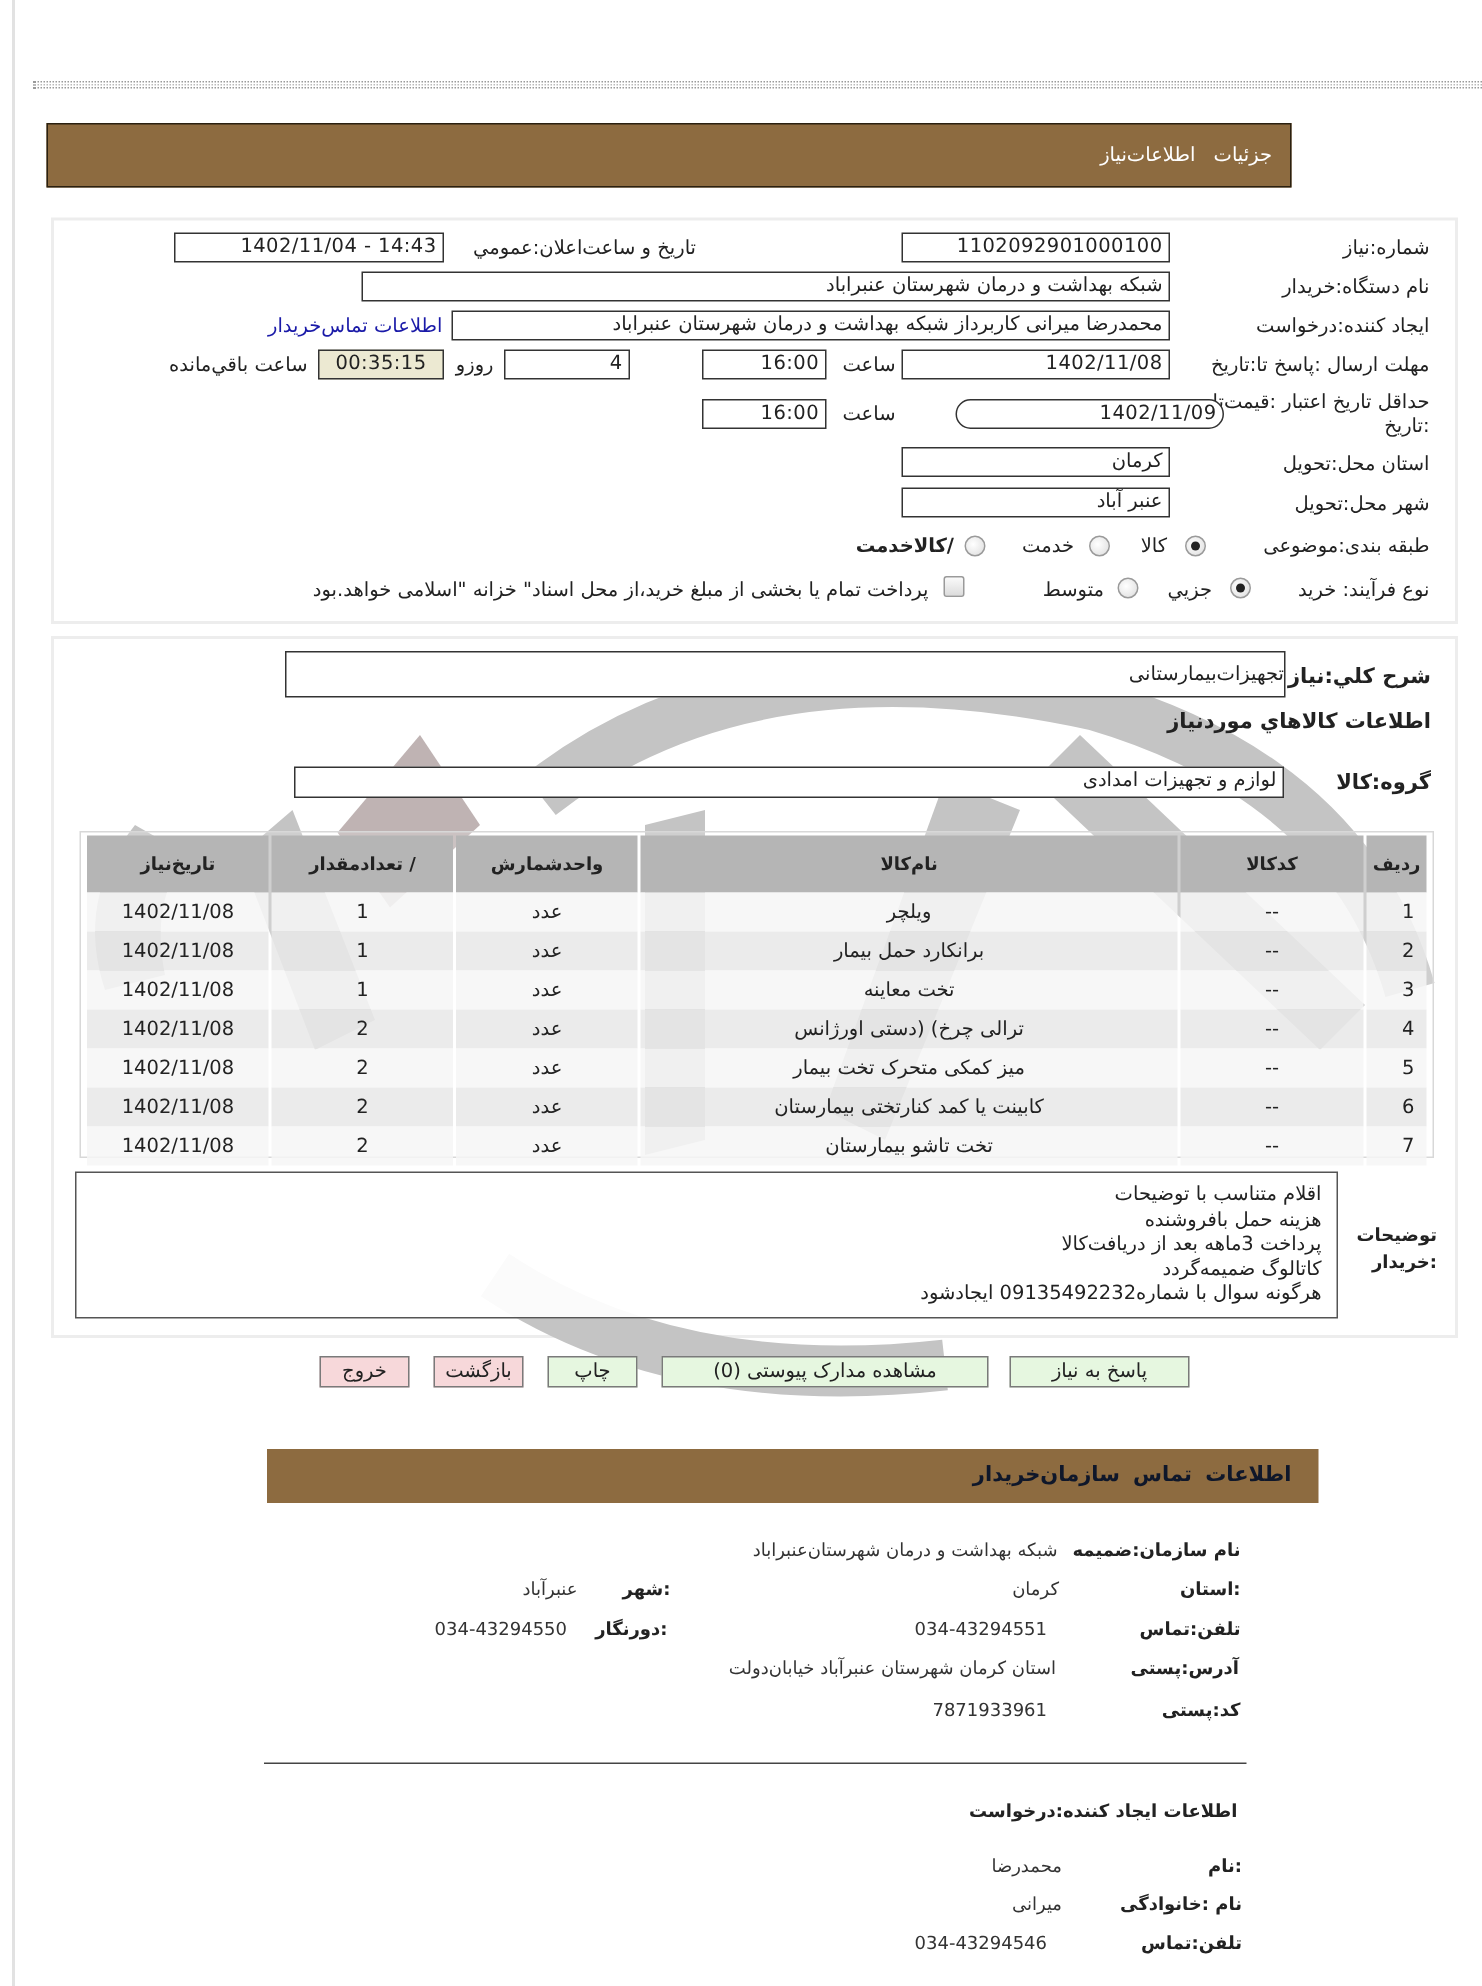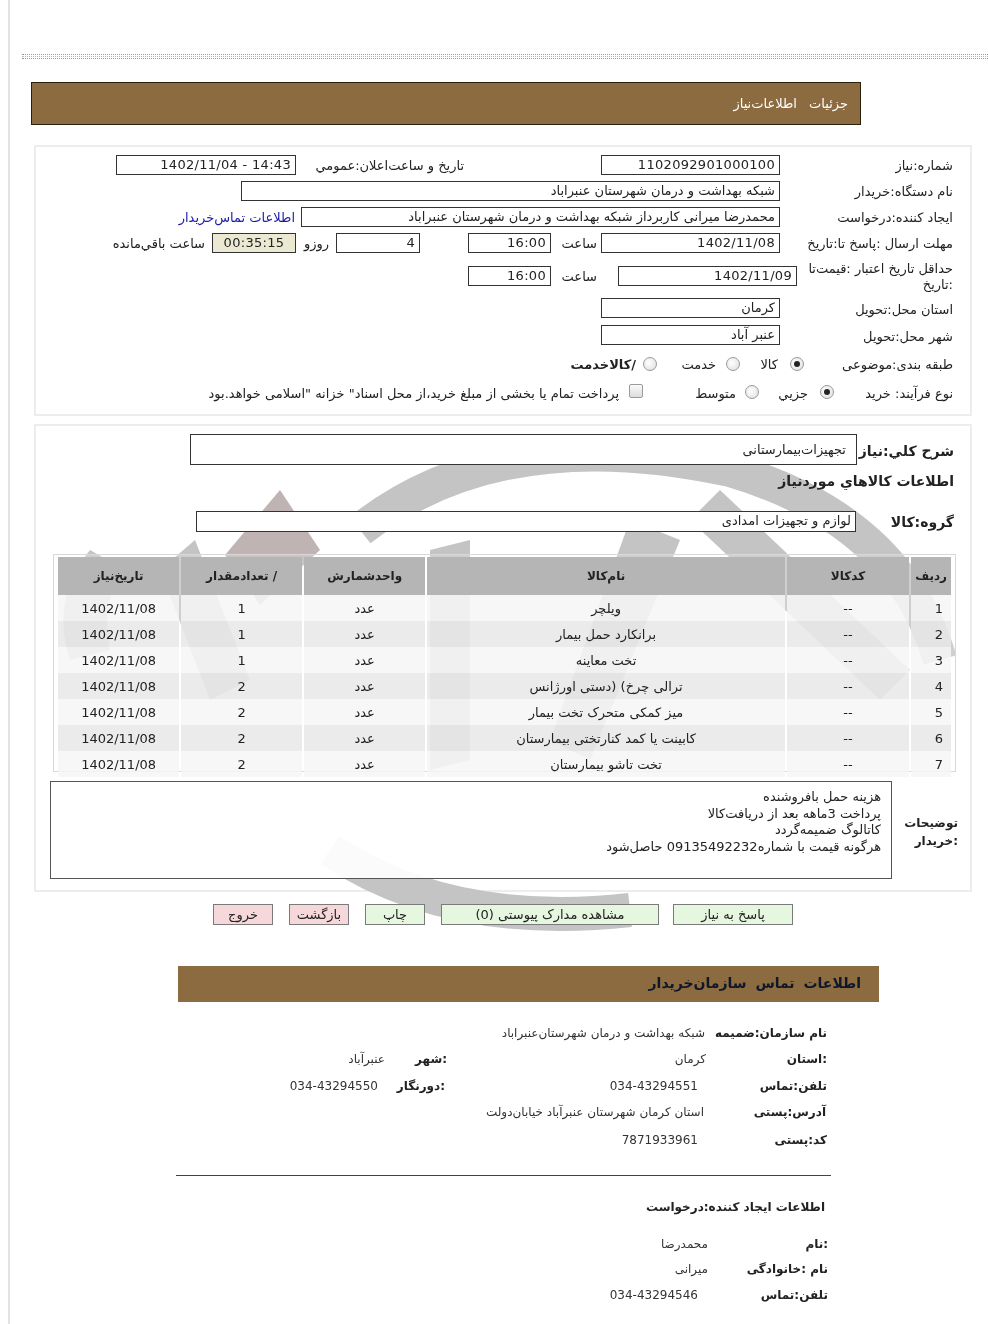--- a/index.html
+++ b/index.html
@@ -89,21 +89,21 @@
 <span class="lbl" style="right:35px;top:236px;">مهلت ارسال :پاسخ تا:تاریخ</span>
 <div class="box ltr" style="left:601px;top:233px;width:179px;">1402/11/08</div>
 <span class="lbl" style="right:391px;top:236px;">ساعت</span>
 <div class="box ltr" style="left:468px;top:233px;width:83px;">16:00</div>
 <div class="box ltr" style="left:336px;top:233px;width:84px;">4</div>
 <span class="lbl" style="right:659px;top:236px;">روزو</span>
 <div class="box ltr timer" style="left:212px;top:233px;width:84px;">00:35:15</div>
 <span class="lbl" style="right:783px;top:236px;">ساعت باقي‌مانده</span>
 
 <span class="lbl" style="right:35px;top:261px;width:160px;white-space:normal;line-height:16px;">حداقل تاریخ اعتبار :قیمت‌تا :تاریخ</span>
-<div class="box ltr" style="left:618px;top:266px;width:179px;">1402/11/09</div>
+<div class="box ltr" style="left:637px;top:266px;width:179px;border-radius:10px;">1402/11/09</div>
 <span class="lbl" style="right:391px;top:269px;">ساعت</span>
 <div class="box ltr" style="left:468px;top:266px;width:83px;">16:00</div>
 
 <span class="lbl" style="right:35px;top:302px;">استان محل:تحویل</span>
 <div class="box" style="left:601px;top:298px;width:179px;">کرمان</div>
 
 <span class="lbl" style="right:35px;top:329px;">شهر محل:تحویل</span>
 <div class="box" style="left:601px;top:325px;width:179px;">عنبر آباد</div>
 
 <span class="lbl" style="right:35px;top:357px;">طبقه بندی:موضوعی</span>
@@ -133,21 +133,21 @@
     <polygon points="250,60 290,120 230,175 195,125" fill="#bfb3b3"></polygon>
     <path d="M60 120 Q 20 170 40 230 L 80 220 Q 70 170 95 140 Z"></path>
     <path d="M130 140 L 165 110 L 220 250 L 180 270 Z"></path>
     <path d="M400 120 L 440 110 L 440 330 L 400 340 Z"></path>
     <path d="M600 90 L 650 110 L 560 330 L 520 310 Z"></path>
     <path d="M690 60 L 880 240 L 850 270 L 660 90 Z"></path>
   </g>
 </svg>
 
 <span class="lbl bold" style="right:34px;top:443px;font-size:14px;">شرح کلي:نیاز</span>
-<div class="box" style="left:190px;top:434px;width:667px;height:31px;line-height:30px;padding-right:10px;">تجهیزات‌بیمارستانی</div>
+<div class="box" style="left:190px;top:434px;width:667px;height:31px;line-height:30px;padding-right:0;">تجهیزات‌بیمارستانی</div>
 
 <span class="lbl bold" style="right:34px;top:473px;font-size:14px;">اطلاعات کالاهاي موردنیاز</span>
 
 <span class="lbl bold" style="right:34px;top:514px;font-size:14px;">گروه:کالا</span>
 <div class="box" style="left:196px;top:511px;width:660px;height:21px;">لوازم و تجهیزات امدادی</div>
 
 <div class="tbl-wrap">
   <table class="items">
     <thead>
       <tr>
@@ -215,24 +215,25 @@
         <td>عدد</td>
         <td>2</td>
         <td>1402/11/08</td>
       </tr>
     </tbody>
   </table>
 </div>
 
 <span class="lbl bold" style="right:30px;top:814px;width:62px;white-space:normal;font-size:12px;line-height:18px;">توضیحات :خریدار</span>
 <div class="desc-box">
+  <div>اقلام متناسب با توضیحات</div>
   <div>هزینه حمل بافروشنده</div>
   <div>پرداخت 3ماهه بعد از دریافت‌کالا</div>
   <div>کاتالوگ ضمیمه‌گردد</div>
-  <div>هرگونه قیمت با شماره09135492232 حاصل‌شود</div>
+  <div>هرگونه سوال با شماره09135492232 ایجاد‌شود</div>
 </div>
 
 <div class="btn green" style="left:673px;top:904px;width:120px;">پاسخ به نیاز</div>
 <div class="btn green" style="left:441px;top:904px;width:218px;">مشاهده مدارک پیوستی (0)</div>
 <div class="btn green" style="left:365px;top:904px;width:60px;">چاپ</div>
 <div class="btn pink" style="left:289px;top:904px;width:60px;">بازگشت</div>
 <div class="btn pink" style="left:213px;top:904px;width:60px;">خروج</div>
 
 <div class="contact-bar">
   <span>اطلاعات  تماس سازمان‌خریدار</span>

